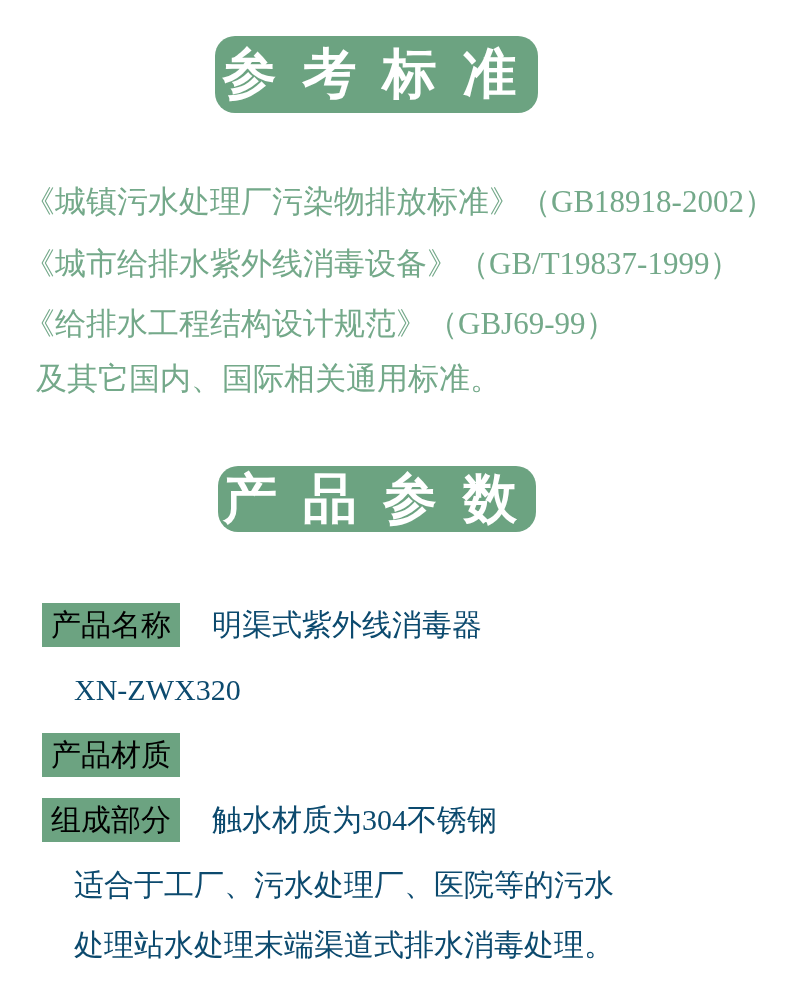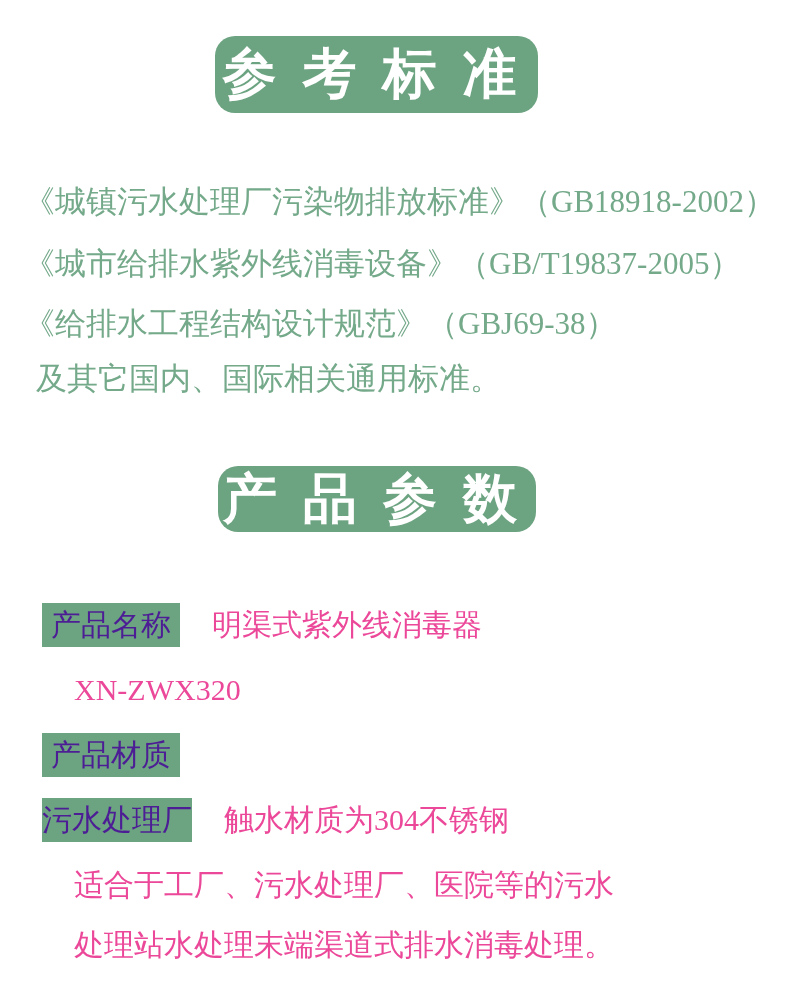--- a/index.html
+++ b/index.html
@@ -57,65 +57,65 @@
   .param-row-0 { top: 595px; }
   .param-row-1 { top: 660px; }
   .param-row-2 { top: 725px; }
   .param-row-3 { top: 790px; }
   .param-row-4 { top: 855px; }
   .param-label {
     flex: 0 0 138px;
     height: 44px;
     margin-top: 8px;
     background: #6CA381;
-    color: #4c1d95;
+    color: #000000;
     font-size: 30px;
     display: flex;
     align-items: center;
     justify-content: center;
     white-space: nowrap;
   }
   .param-value {
     margin-left: 32px;
     width: 545px;
-    color: #ec4899;
+    color: #0c4a6e;
     font-size: 30px;
     line-height: 60px;
     word-break: break-all;
   }
 </style>
 </head>
 <body>
 
 <div class="page">
 
   <div class="banner banner-standards">参考标准</div>
 
   <div class="std-line std-line-0">《城镇污水处理厂污染物排放标准》（GB18918-2002）</div>
-  <div class="std-line std-line-1">《城市给排水紫外线消毒设备》（GB/T19837-2005）</div>
-  <div class="std-line std-line-2">《给排水工程结构设计规范》（GBJ69-38）</div>
+  <div class="std-line std-line-1">《城市给排水紫外线消毒设备》（GB/T19837-1999）</div>
+  <div class="std-line std-line-2">《给排水工程结构设计规范》（GBJ69-99）</div>
   <div class="std-line std-line-3">及其它国内、国际相关通用标准。</div>
 
   <div class="banner banner-params">产品参数</div>
 
   <div class="param-row param-row-0">
     <div class="param-label">产品名称</div>
     <div class="param-value">明渠式紫外线消毒器</div>
   </div>
 
   <div class="param-row param-row-1">
     <div class="param-value">XN-ZWX320</div>
   </div>
 
   <div class="param-row param-row-2">
     <div class="param-label">产品材质</div>
   </div>
 
   <div class="param-row param-row-3">
-    <div class="param-label">污水处理厂</div>
+    <div class="param-label">组成部分</div>
     <div class="param-value">触水材质为304不锈钢</div>
   </div>
 
   <div class="param-row param-row-4">
     <div class="param-value">适合于工厂、污水处理厂、医院等的污水处理站水处理末端渠道式排水消毒处理。</div>
   </div>
 
 </div>
 
 </body></html>

